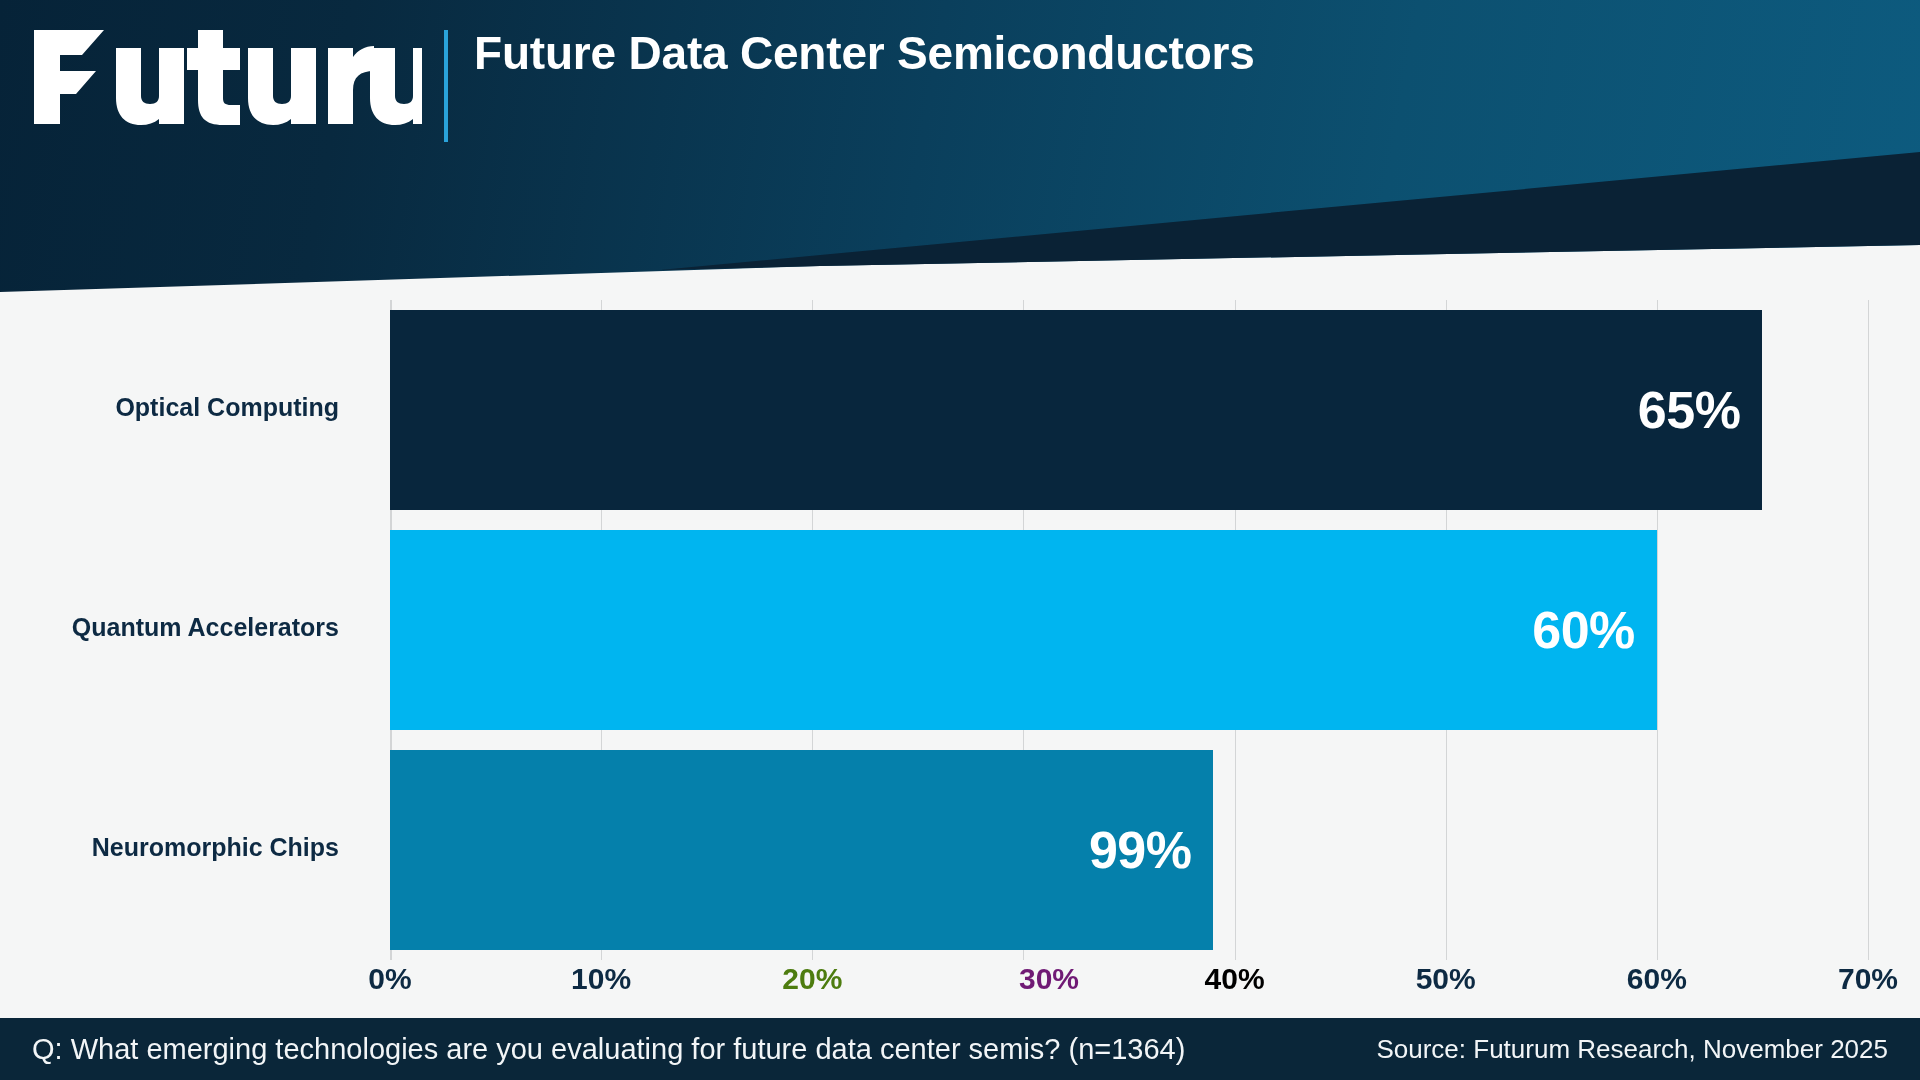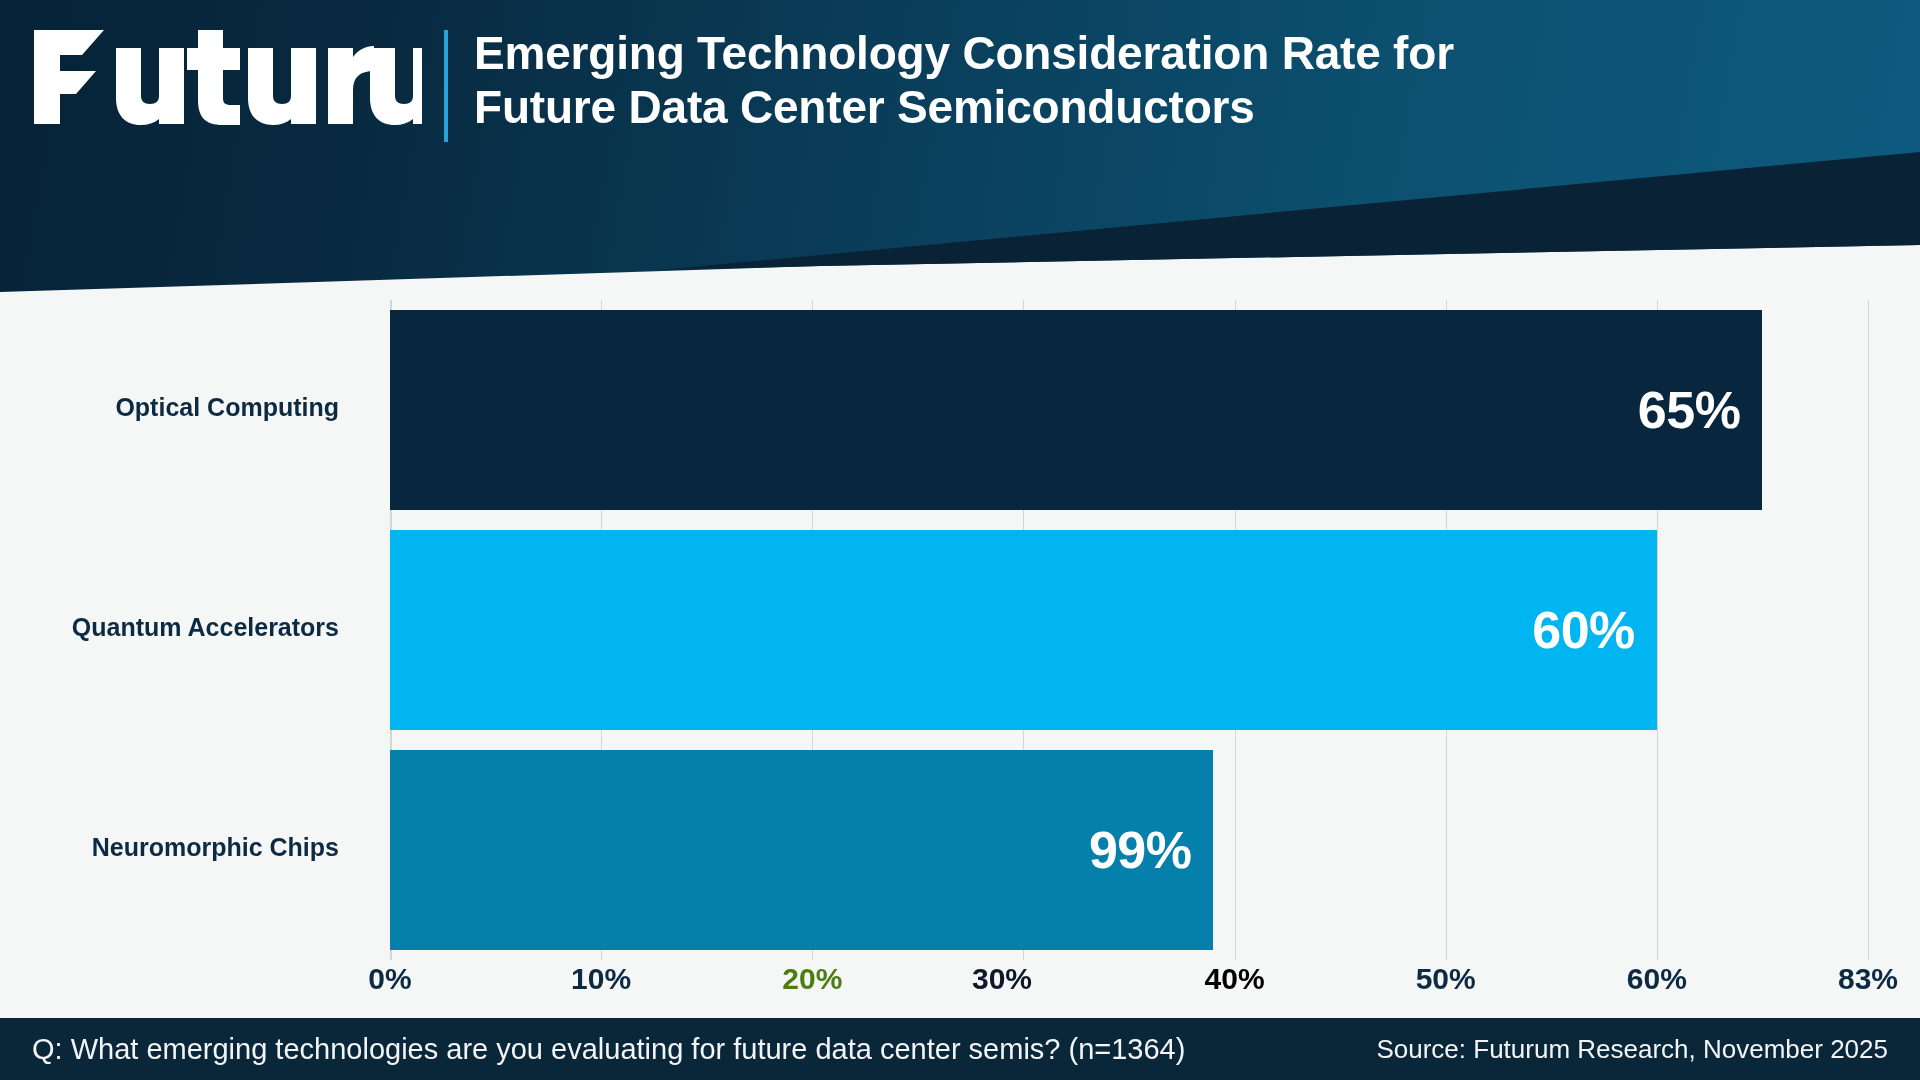--- a/index.html
+++ b/index.html
@@ -218,21 +218,20 @@
           <path d="M332 22 h25 v48 c0 5 3 8 9 8 c6 0 9 -3 9 -8 v-48 h25 v76 h-25 v-5 c-5 4 -11 6 -18 6 c-16 0 -25 -10 -25 -27 z" transform="translate(6,0)"></path>
 
           <path d="M418 22 h0 z"></path>
         </g>
       </svg>
     </div>
 
     <div class="divider"></div>
 
     <div class="headline">
-      <span class="l1">Emerging Technology Consideration Rate for</span>
       <span class="l2">Future Data Center Semiconductors</span>
     </div>
   </div>
 
   <div class="cat-labels">
       <div class="cat-label" style="top: 93px; color: rgb(13, 42, 67);">Optical Computing</div>
       <div class="cat-label" style="top: 313px; color: rgb(13, 42, 67);">Quantum Accelerators</div>
       <div class="cat-label" style="top: 533px; color: rgb(13, 42, 67);">Neuromorphic Chips</div>
     </div>
 
@@ -263,25 +262,25 @@
             <div class="bar-value">99%</div>
           </div>
         </div>
       </div>
   </div>
 
   <div class="xticks">
       <div class="xtick" style="left: 0px; color: rgb(13, 42, 67);">0%</div>
       <div class="xtick" style="left: 211.143px; color: rgb(13, 42, 67);">10%</div>
       <div class="xtick" style="left: 422.286px; color: #4d7c0f;">20%</div>
-      <div class="xtick" style="left: 612px; color: #0f172a;">30%</div>
+      <div class="xtick" style="left: 659px; color: #701a75;">30%</div>
       <div class="xtick" style="left: 844.571px; color: #000000;">40%</div>
       <div class="xtick" style="left: 1055.71px; color: rgb(13, 42, 67);">50%</div>
       <div class="xtick" style="left: 1266.86px; color: rgb(13, 42, 67);">60%</div>
-      <div class="xtick" style="left: 1478px; color: rgb(13, 42, 67);">83%</div>
+      <div class="xtick" style="left: 1478px; color: rgb(13, 42, 67);">70%</div>
     </div>
 
   <div class="footer">
     <div class="footer-q">Q: What emerging technologies are you evaluating for future data center semis? (n=1364)</div>
     <div class="footer-src">Source: Futurum Research, November 2025</div>
   </div>
 
 </div>
 
 </body></html>

